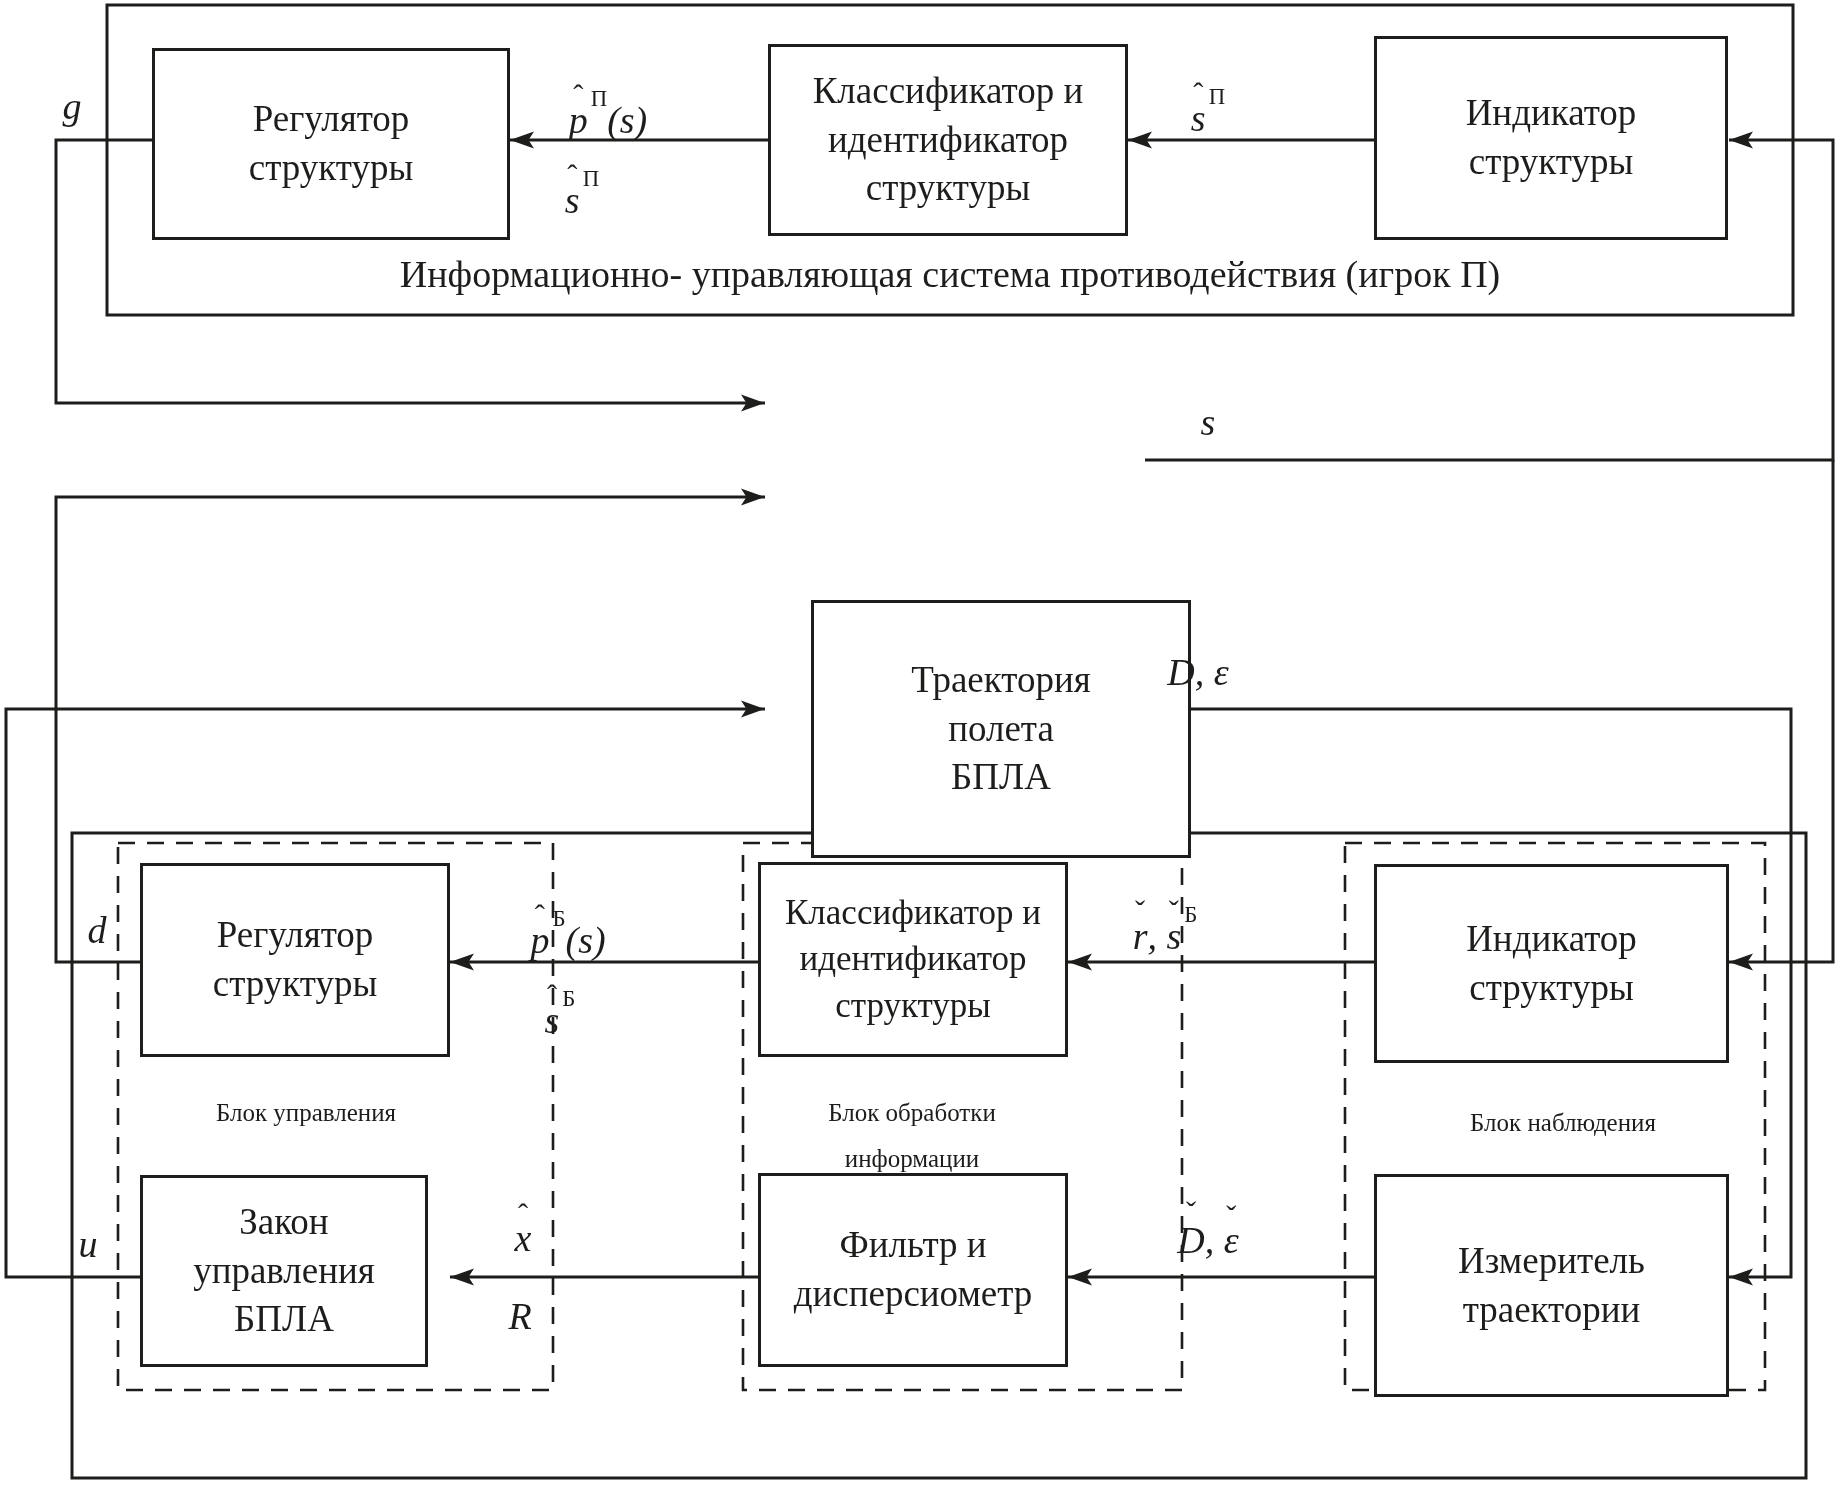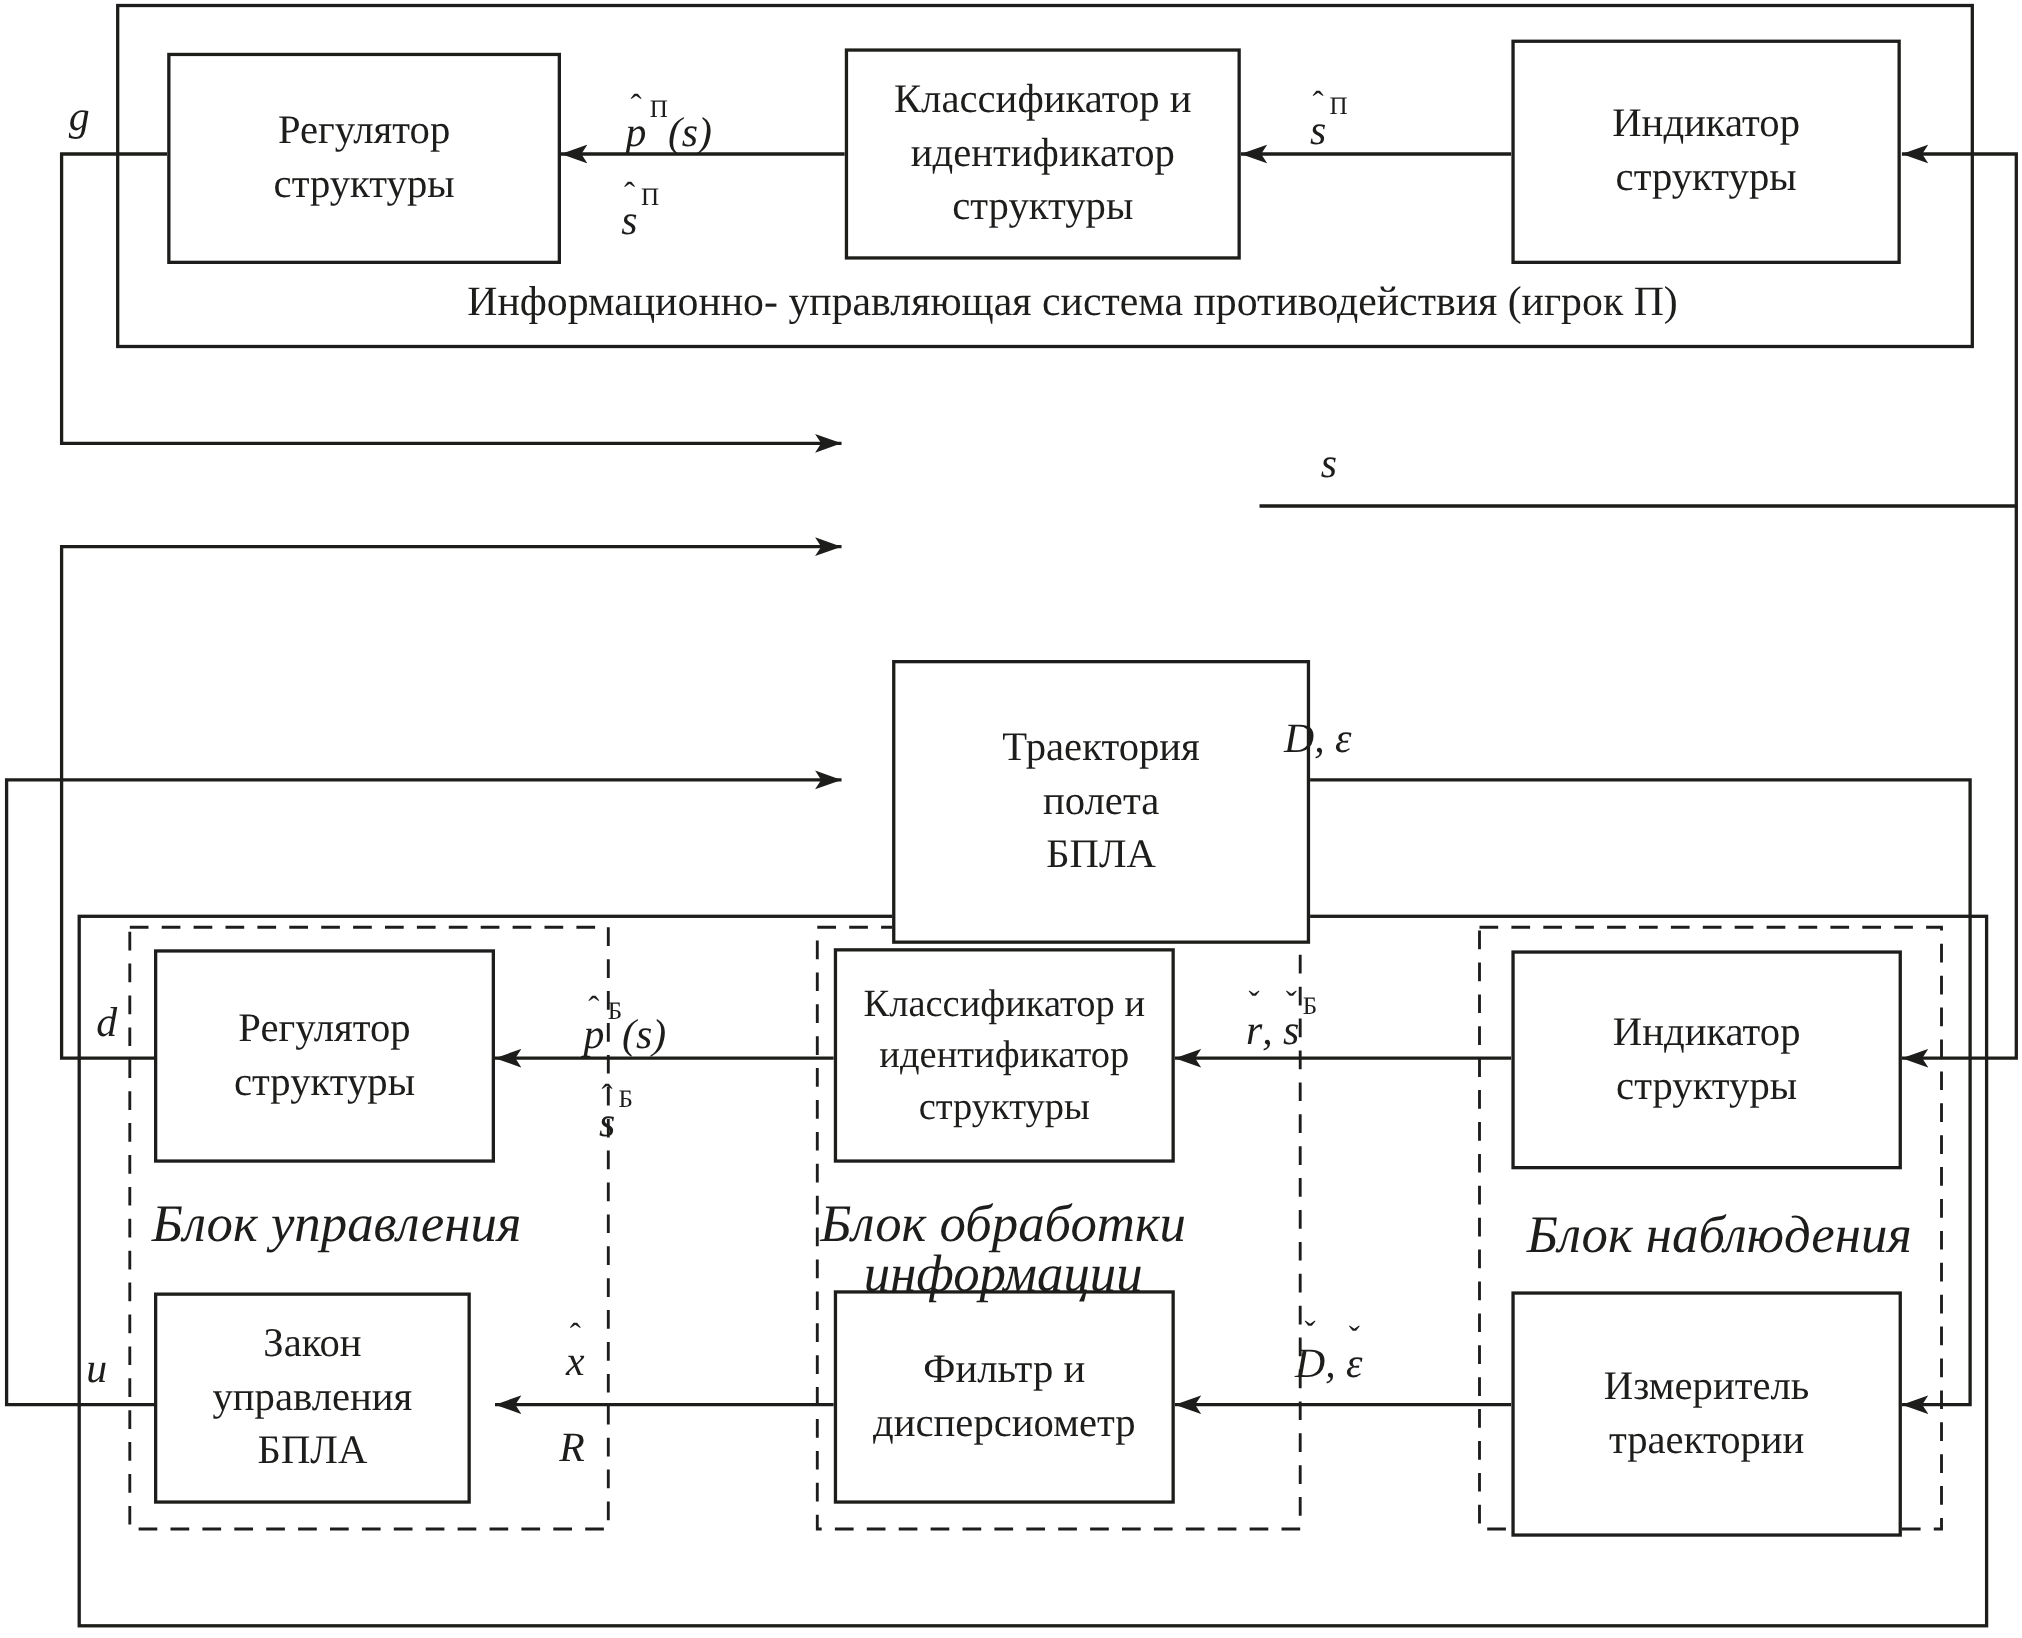--- a/index.html
+++ b/index.html
@@ -23,30 +23,28 @@
     font-size:37px;line-height:1.32;
     z-index:2;
   }
   .seclabel{
     position:absolute;
     transform:translateX(-50%);
     font-size:38px;line-height:1.2;
     white-space:nowrap;
     text-align:center;
     z-index:2;
-    margin-left:25px;
   }
   .unitlabel{
     position:absolute;
     transform:translateX(-50%);
-    font-size:48px;line-height:46px;
+    font-size:25px;line-height:46px;
     white-space:nowrap;
     text-align:center;
     z-index:2;
-    font-style:italic;
   }
   .sig{
     position:absolute;
     transform:translateX(-50%);
     font-size:38px;line-height:48px;
     font-style:italic;
     white-space:nowrap;
     z-index:3;
   }
   .ov{display:inline-block;position:relative;}

